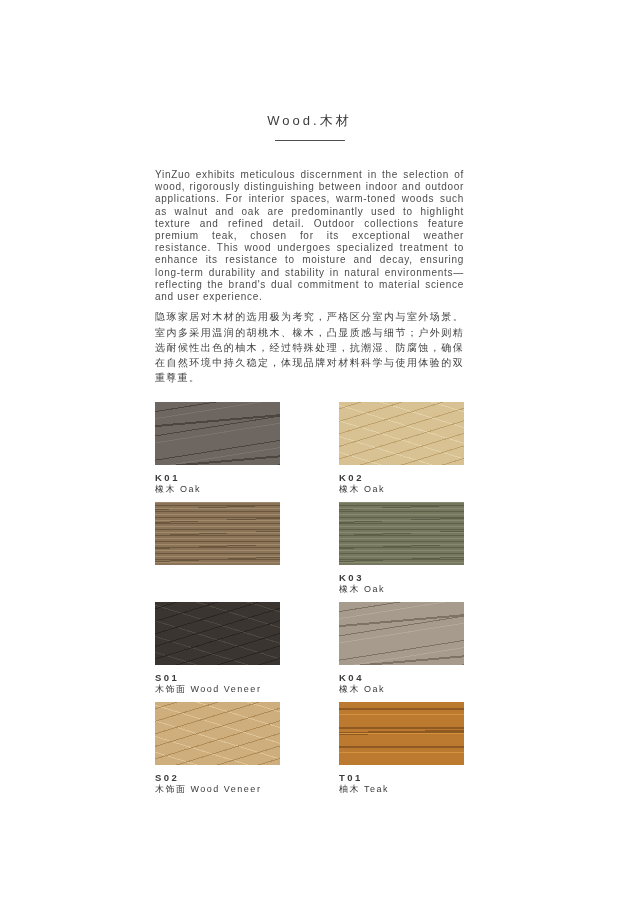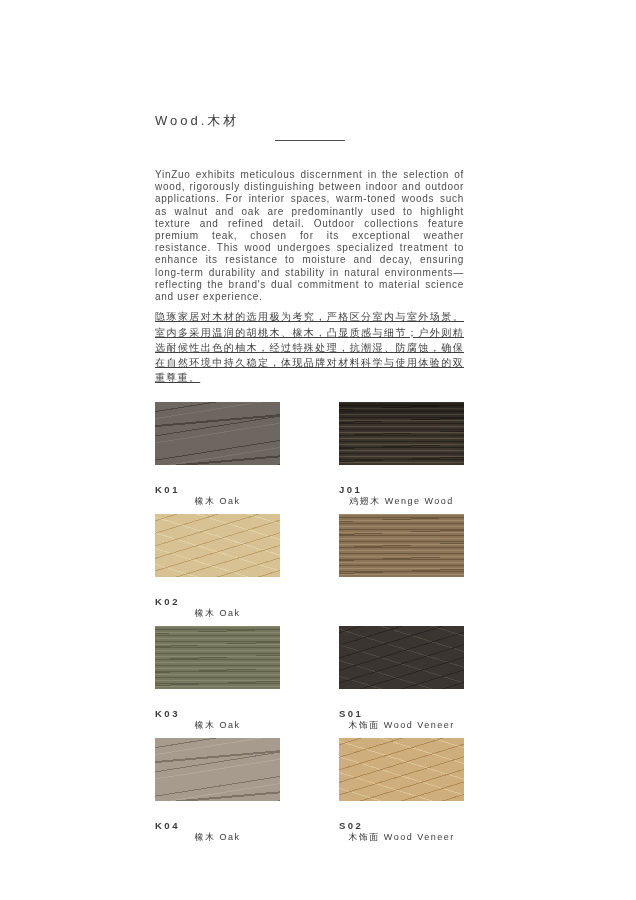--- a/index.html
+++ b/index.html
@@ -14,21 +14,21 @@
     position:absolute;
     left:155px;top:0;
     width:309px;
   }
   header{margin-top:112px;}
   h1.title{
     margin:0;
     font-size:13px;
     font-weight:400;
     letter-spacing:3px;
-    text-align:left;
+    text-align:center;
     color:#3c3c3c;
   }
   .rule{
     width:70px;height:1px;
     background:#4f4f4f;
     margin:10px auto 0;
   }
   p.en{
     margin:28px 0 0;
     font-size:10px;
@@ -37,21 +37,20 @@
     text-align:justify;
     color:#4c4c4c;
   }
   p.zh{
     margin:6px 0 16px;
     font-size:10px;
     line-height:15.3px;
     letter-spacing:1.3px;
     text-align:justify;
     color:#3f3f3f;
-    text-decoration:underline;
   }
   .grid{
     margin-top:4px;
     display:grid;
     grid-template-columns:125px 125px;
     column-gap:59px;
     row-gap:7px;
   }
   figure.cell{margin:0;}
   .swatch{
@@ -74,34 +73,33 @@
       repeating-linear-gradient(197deg, transparent 0 9px, var(--g2) 9px 10px, transparent 10px 15px);
   }
   .grain-bands{
     background-image:
       repeating-linear-gradient(to bottom, transparent 0 6px, var(--g1) 6px 8px, transparent 8px 12px, var(--g2) 12px 13px, transparent 13px 19px),
       repeating-linear-gradient(179deg, transparent 0 30px, var(--g1) 30px 33px, transparent 33px 60px);
   }
   .dark-top{
     box-shadow: inset 0 20px 16px -8px rgba(0,0,0,0.38);
   }
-  figcaption{margin-top:19px;}
+  figcaption{margin-top:7px;}
   .code{
     font-size:9.5px;
     font-weight:700;
     letter-spacing:2.5px;
     line-height:11px;
     color:#3a3a3a;
   }
   .label{
     font-size:9px;
     letter-spacing:1.5px;
     line-height:12px;
     color:#3a3a3a;
-    text-align:center;
   }
 </style>
 </head>
 <body>
 
 <div class="page">
   <div class="content">
 
     <header>
       <h1 class="title">Wood.木材</h1>
@@ -114,27 +112,20 @@
     <div class="grid">
 
       <figure class="cell">
         <div class="swatch grain-streak" style="--base: #6e6761; --g1: #4d463f; --g2: #7b746d;"></div>
         <figcaption>
           <div class="code">K01</div>
           <div class="label">橡木 Oak</div>
         </figcaption>
       </figure>
 
-      <figure class="cell">
-        <div class="swatch dark-top grain-fine" style="--base: #3b352d; --g1: #27221c; --g2: #5b5244;"></div>
-        <figcaption>
-          <div class="code">J01</div>
-          <div class="label">鸡翅木 Wenge Wood</div>
-        </figcaption>
-      </figure>
 
       <figure class="cell">
         <div class="swatch grain-cathedral" style="--base: #d8c294; --g1: #bfa26c; --g2: #e3d2a8;"></div>
         <figcaption>
           <div class="code">K02</div>
           <div class="label">橡木 Oak</div>
         </figcaption>
       </figure>
 
       <figure class="cell">
@@ -166,16 +157,23 @@
       </figure>
 
       <figure class="cell">
         <div class="swatch grain-cathedral" style="--base: #cfae7e; --g1: #b18c57; --g2: #dec397;"></div>
         <figcaption>
           <div class="code">S02</div>
           <div class="label">木饰面 Wood Veneer</div>
         </figcaption>
       </figure>
 
+      <figure class="cell">
+        <div class="swatch grain-bands" style="--base: #bc7a31; --g1: #8f5a22; --g2: #d4923f;"></div>
+        <figcaption>
+          <div class="code">T01</div>
+          <div class="label">柚木 Teak</div>
+        </figcaption>
+      </figure>
 
     </div>
   </div>
 </div>
 
 </body></html>

